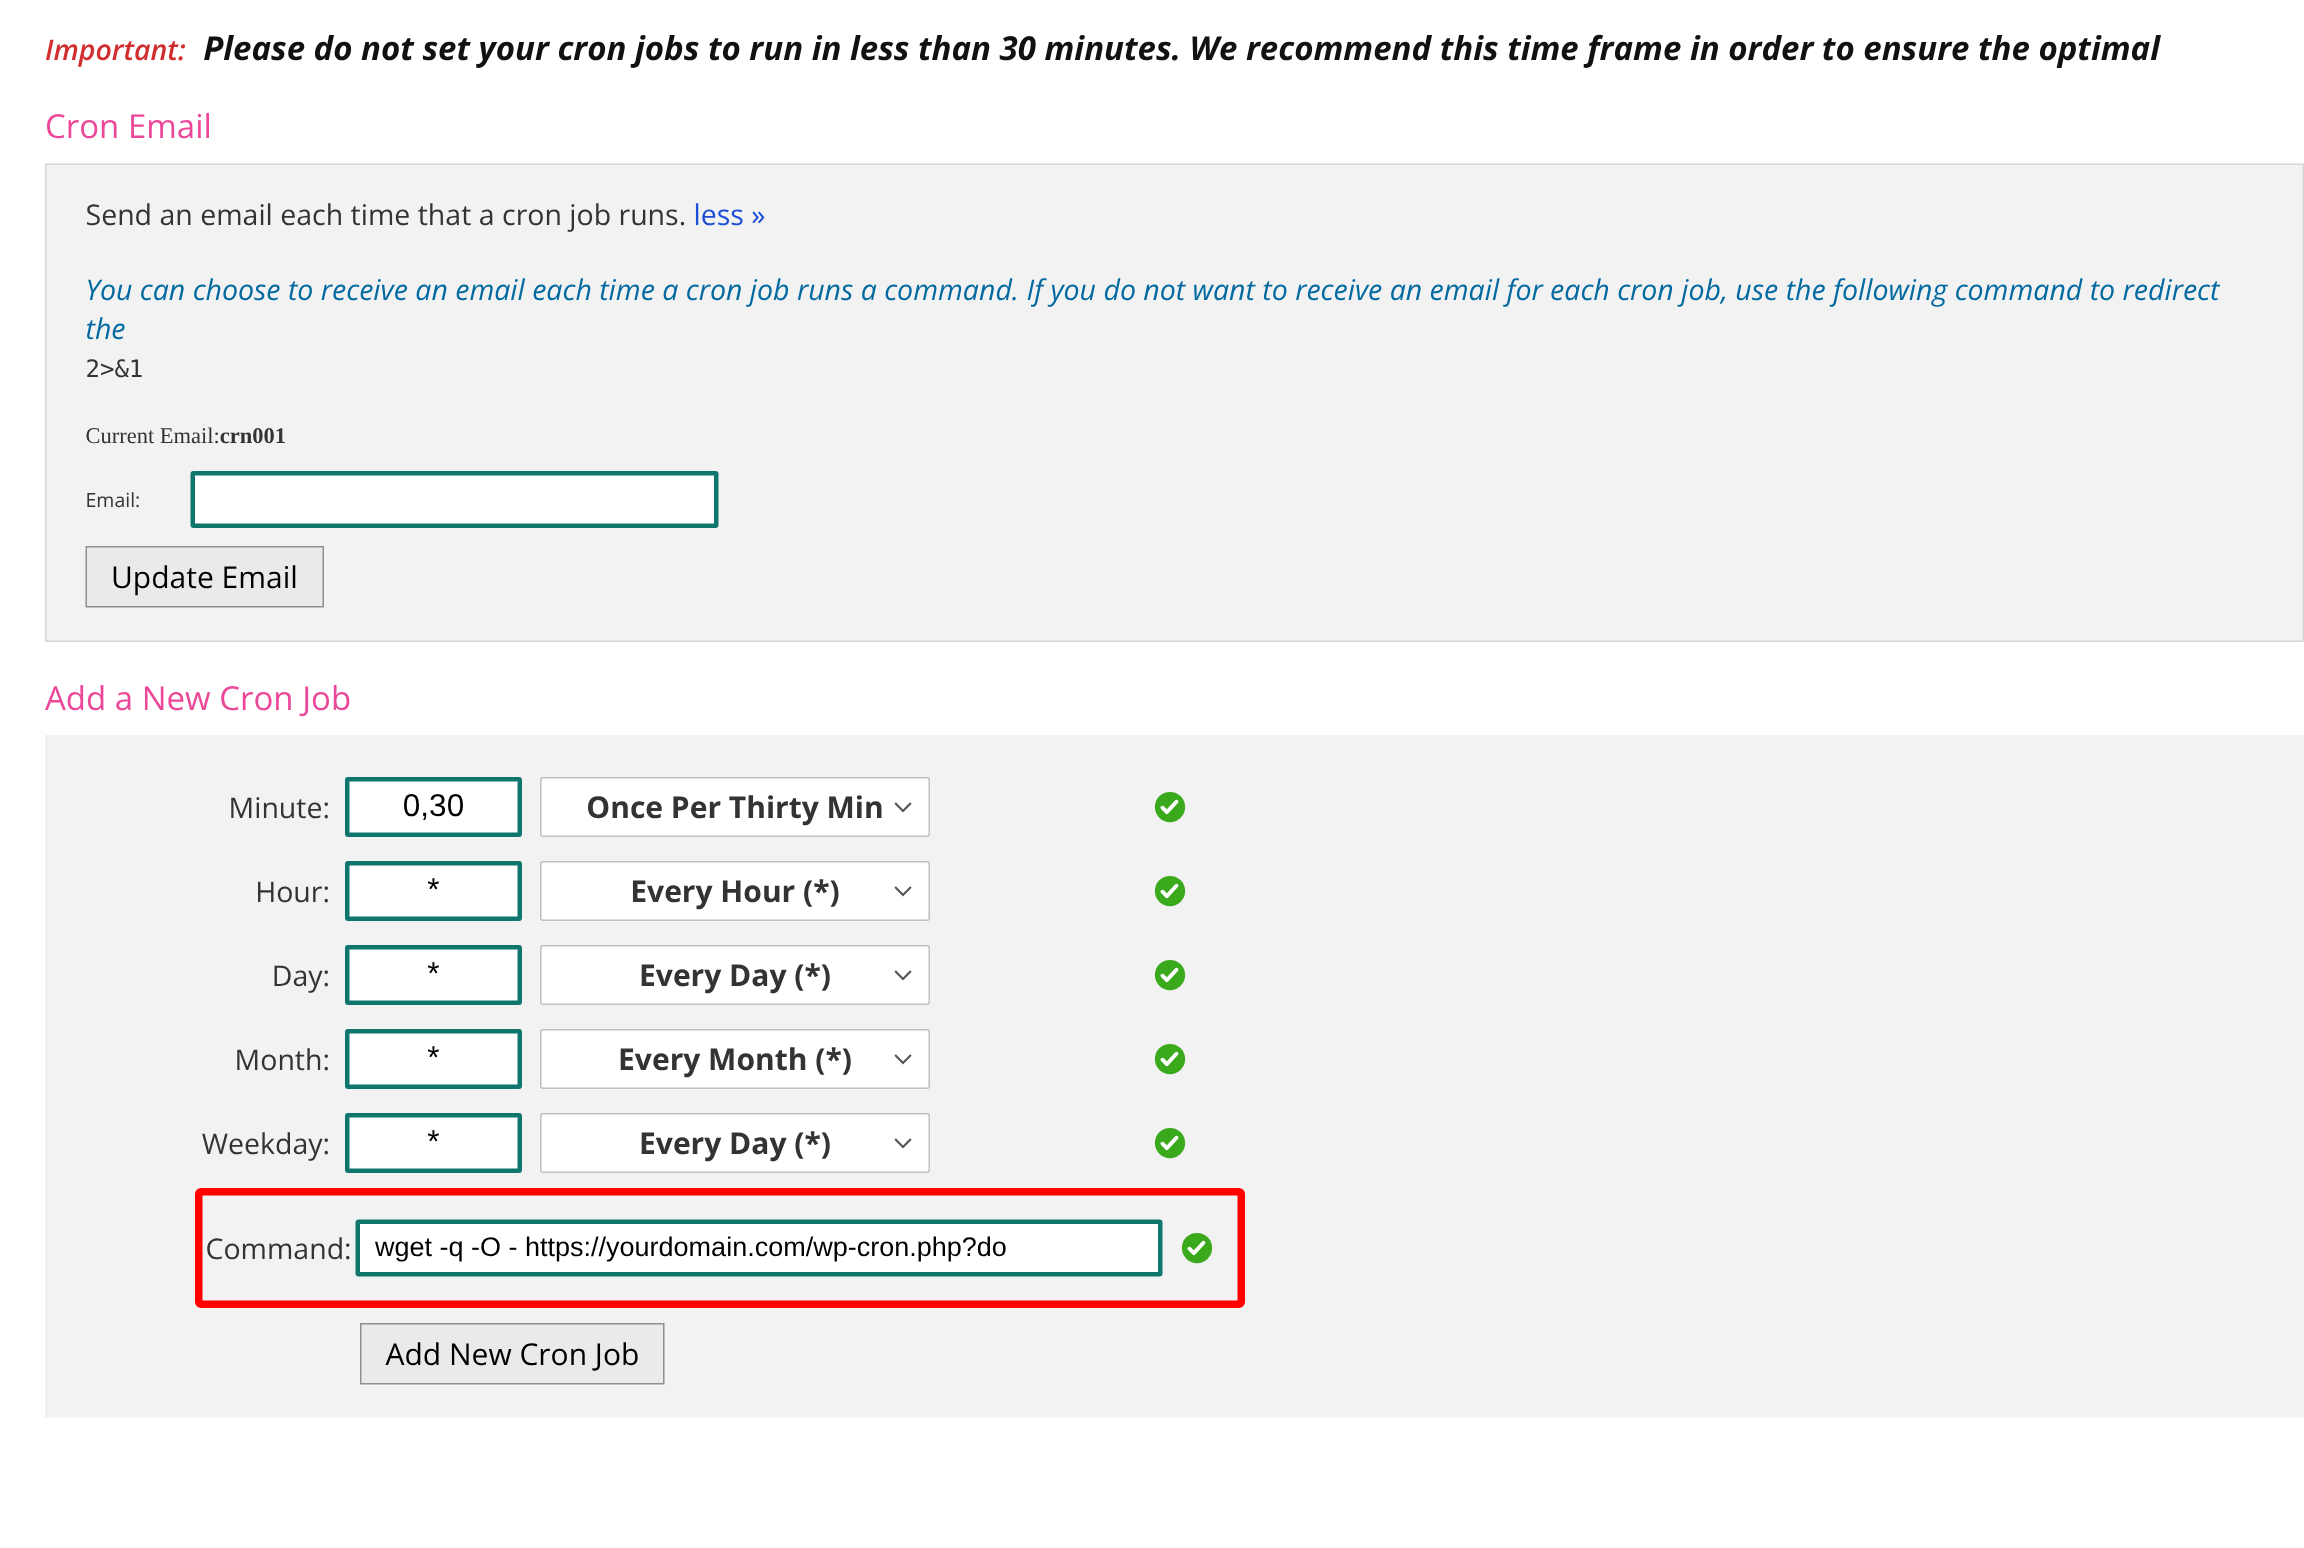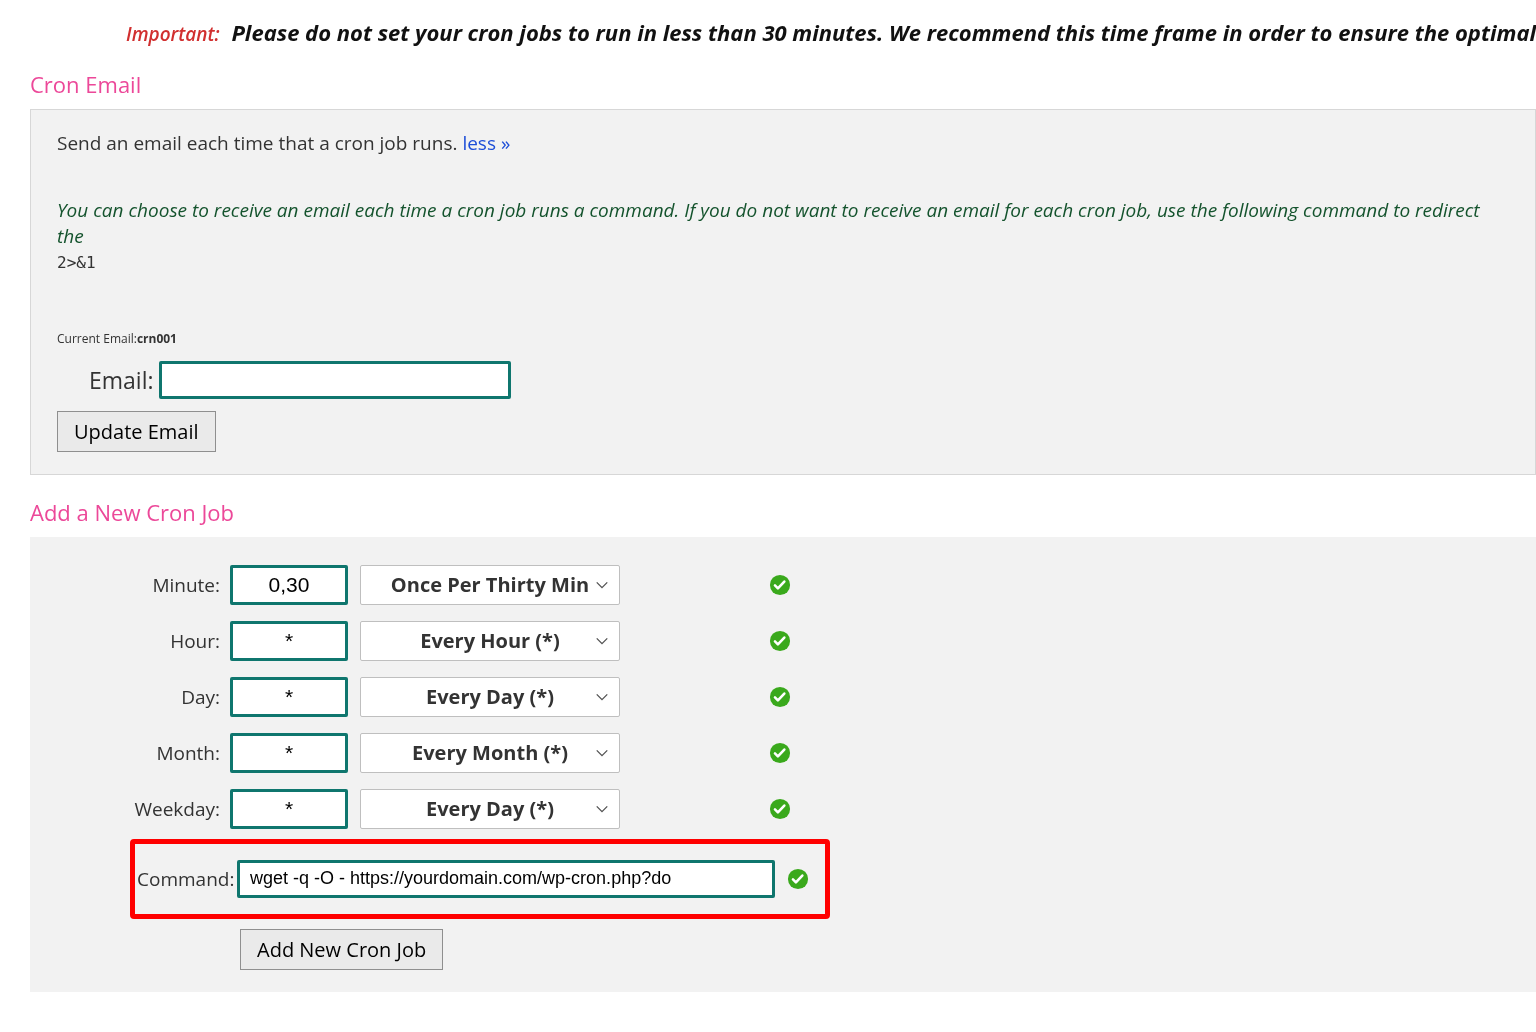--- a/index.html
+++ b/index.html
@@ -13,21 +13,20 @@
   .page {
     width: 1536px;
     margin: 0;
     padding: 0 0 60px 30px;
     box-sizing: border-box;
   }
   .warn-line {
     padding-top: 18px;
     font-size: 22px;
     line-height: 1.3;
-    text-align: right;
   }
   .warn-label {
     color: #d12f2f;
     font-style: italic;
     font-weight: 600;
     font-size: 19px;
     margin-right: 6px;
   }
   .warn-text {
     font-style: italic;
@@ -48,45 +47,45 @@
     box-sizing: border-box;
   }
   .panel .line1 {
     font-size: 19px;
     color: #333;
   }
   .less-link {
     color: #1d4ed8;
   }
   .panel .line2 {
-    margin-top: 41px;
+    margin-top: 24px;
     font-size: 19px;
     font-style: italic;
-    color: #14532d;
+    color: #0369a1;
   }
   .panel .code-frag {
     margin-top: 4px;
     font-family: Menlo, Consolas, monospace;
     font-size: 16px;
     font-style: normal;
   }
   .email-current {
-    margin-top: 58px;
-    font-size: 12px;
+    margin-top: 28px;
+    font-size: 15px;
+    font-family: Liberation Serif, serif;
   }
   .email-row {
     margin-top: 14px;
     display: flex;
     align-items: center;
     gap: 14px;
   }
   .email-row .lbl {
-    font-size: 23px;
+    font-size: 13px;
     width: 56px;
-    margin-left: 32px;
   }
   input[type="text"] {
     height: 38px;
     border: 3px solid #0f766e;
     border-radius: 2px;
     background: #fff;
     font-size: 18px;
     padding: 0 10px;
     box-sizing: border-box;
   }

